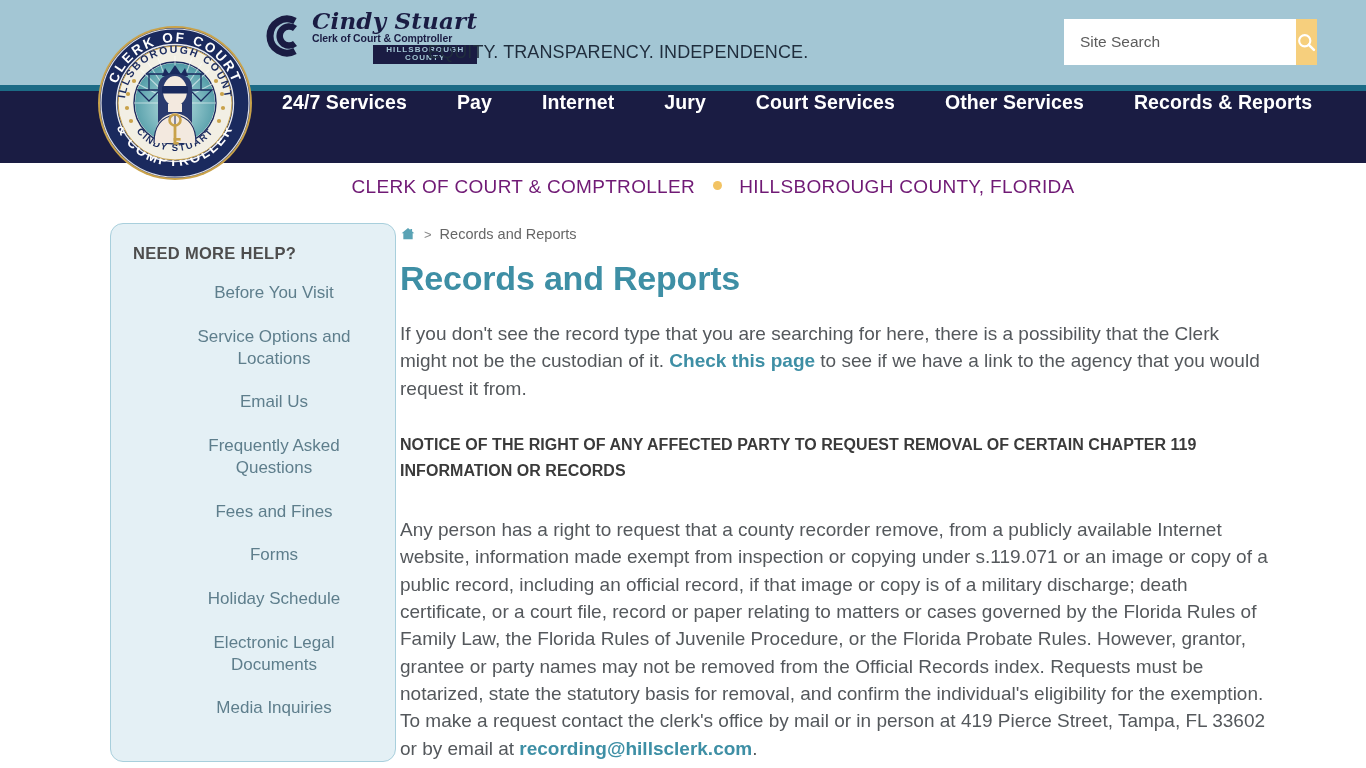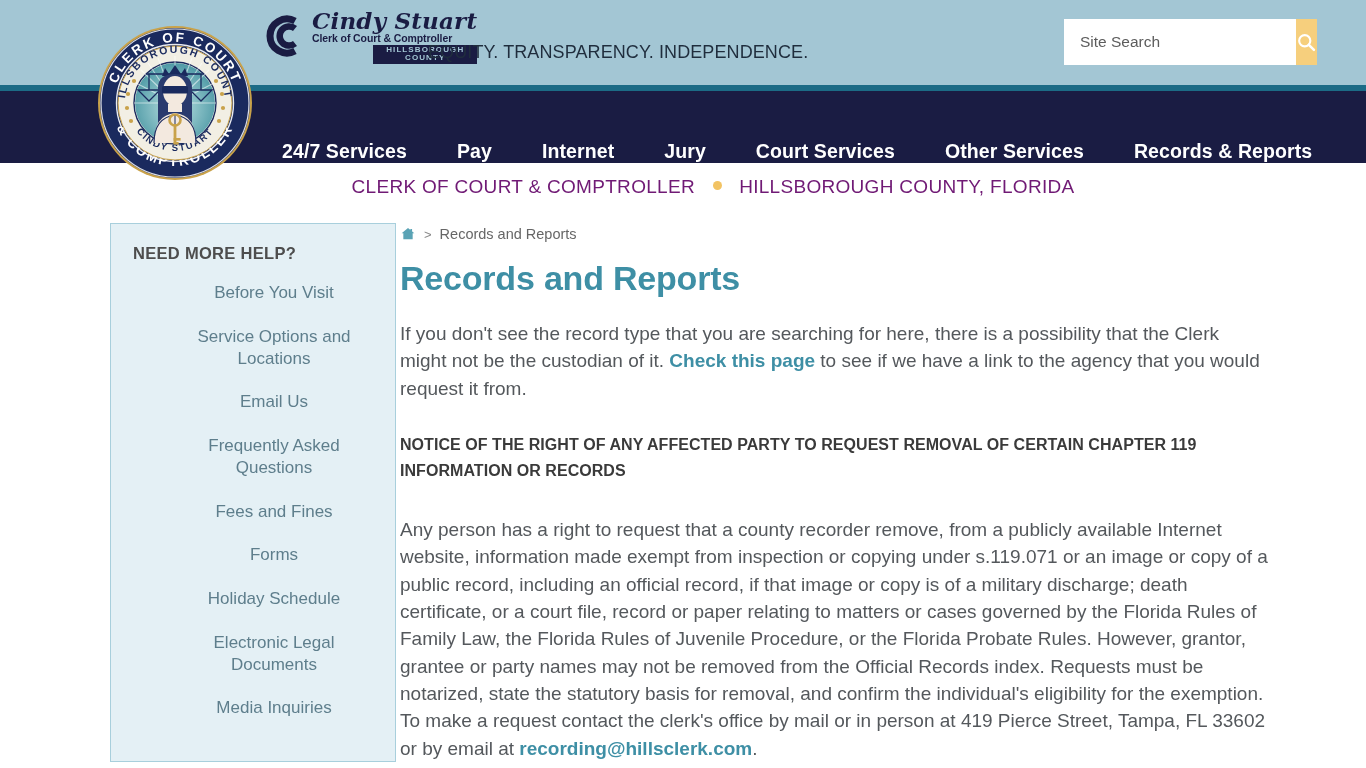--- a/index.html
+++ b/index.html
@@ -107,21 +107,21 @@
     align-items: center;
     justify-content: center;
   }
   .search-btn svg { display: block; }
 
   
   .navbar {
     height: 72px;
     background: #1a1c43;
     display: flex;
-    align-items: flex-end;
+    align-items: flex-start;
     padding-left: 282px;
     gap: 50px;
   }
   .nav-item {
     color: #ffffff;
     font-size: 19.5px;
     font-weight: bold;
     letter-spacing: 0.1px;
     white-space: nowrap;
     cursor: pointer;
@@ -169,21 +169,21 @@
   
   .page-body {
     display: flex;
     padding: 12px 0 0 0;
   }
   .sidebar-col { width: 400px; flex: none; padding-left: 110px; }
 
   .help-box {
     background: #e4f0f5;
     border: 1px solid #a8cfdc;
-    border-radius: 0;
+    border-radius: 13px;
     width: 286px;
     padding: 20px 18px 26px 18px;
   }
   .help-title {
     font-size: 16.5px;
     font-weight: bold;
     color: #4d4d4d;
     letter-spacing: 0.3px;
     margin-bottom: 19px;
     padding-left: 4px;

